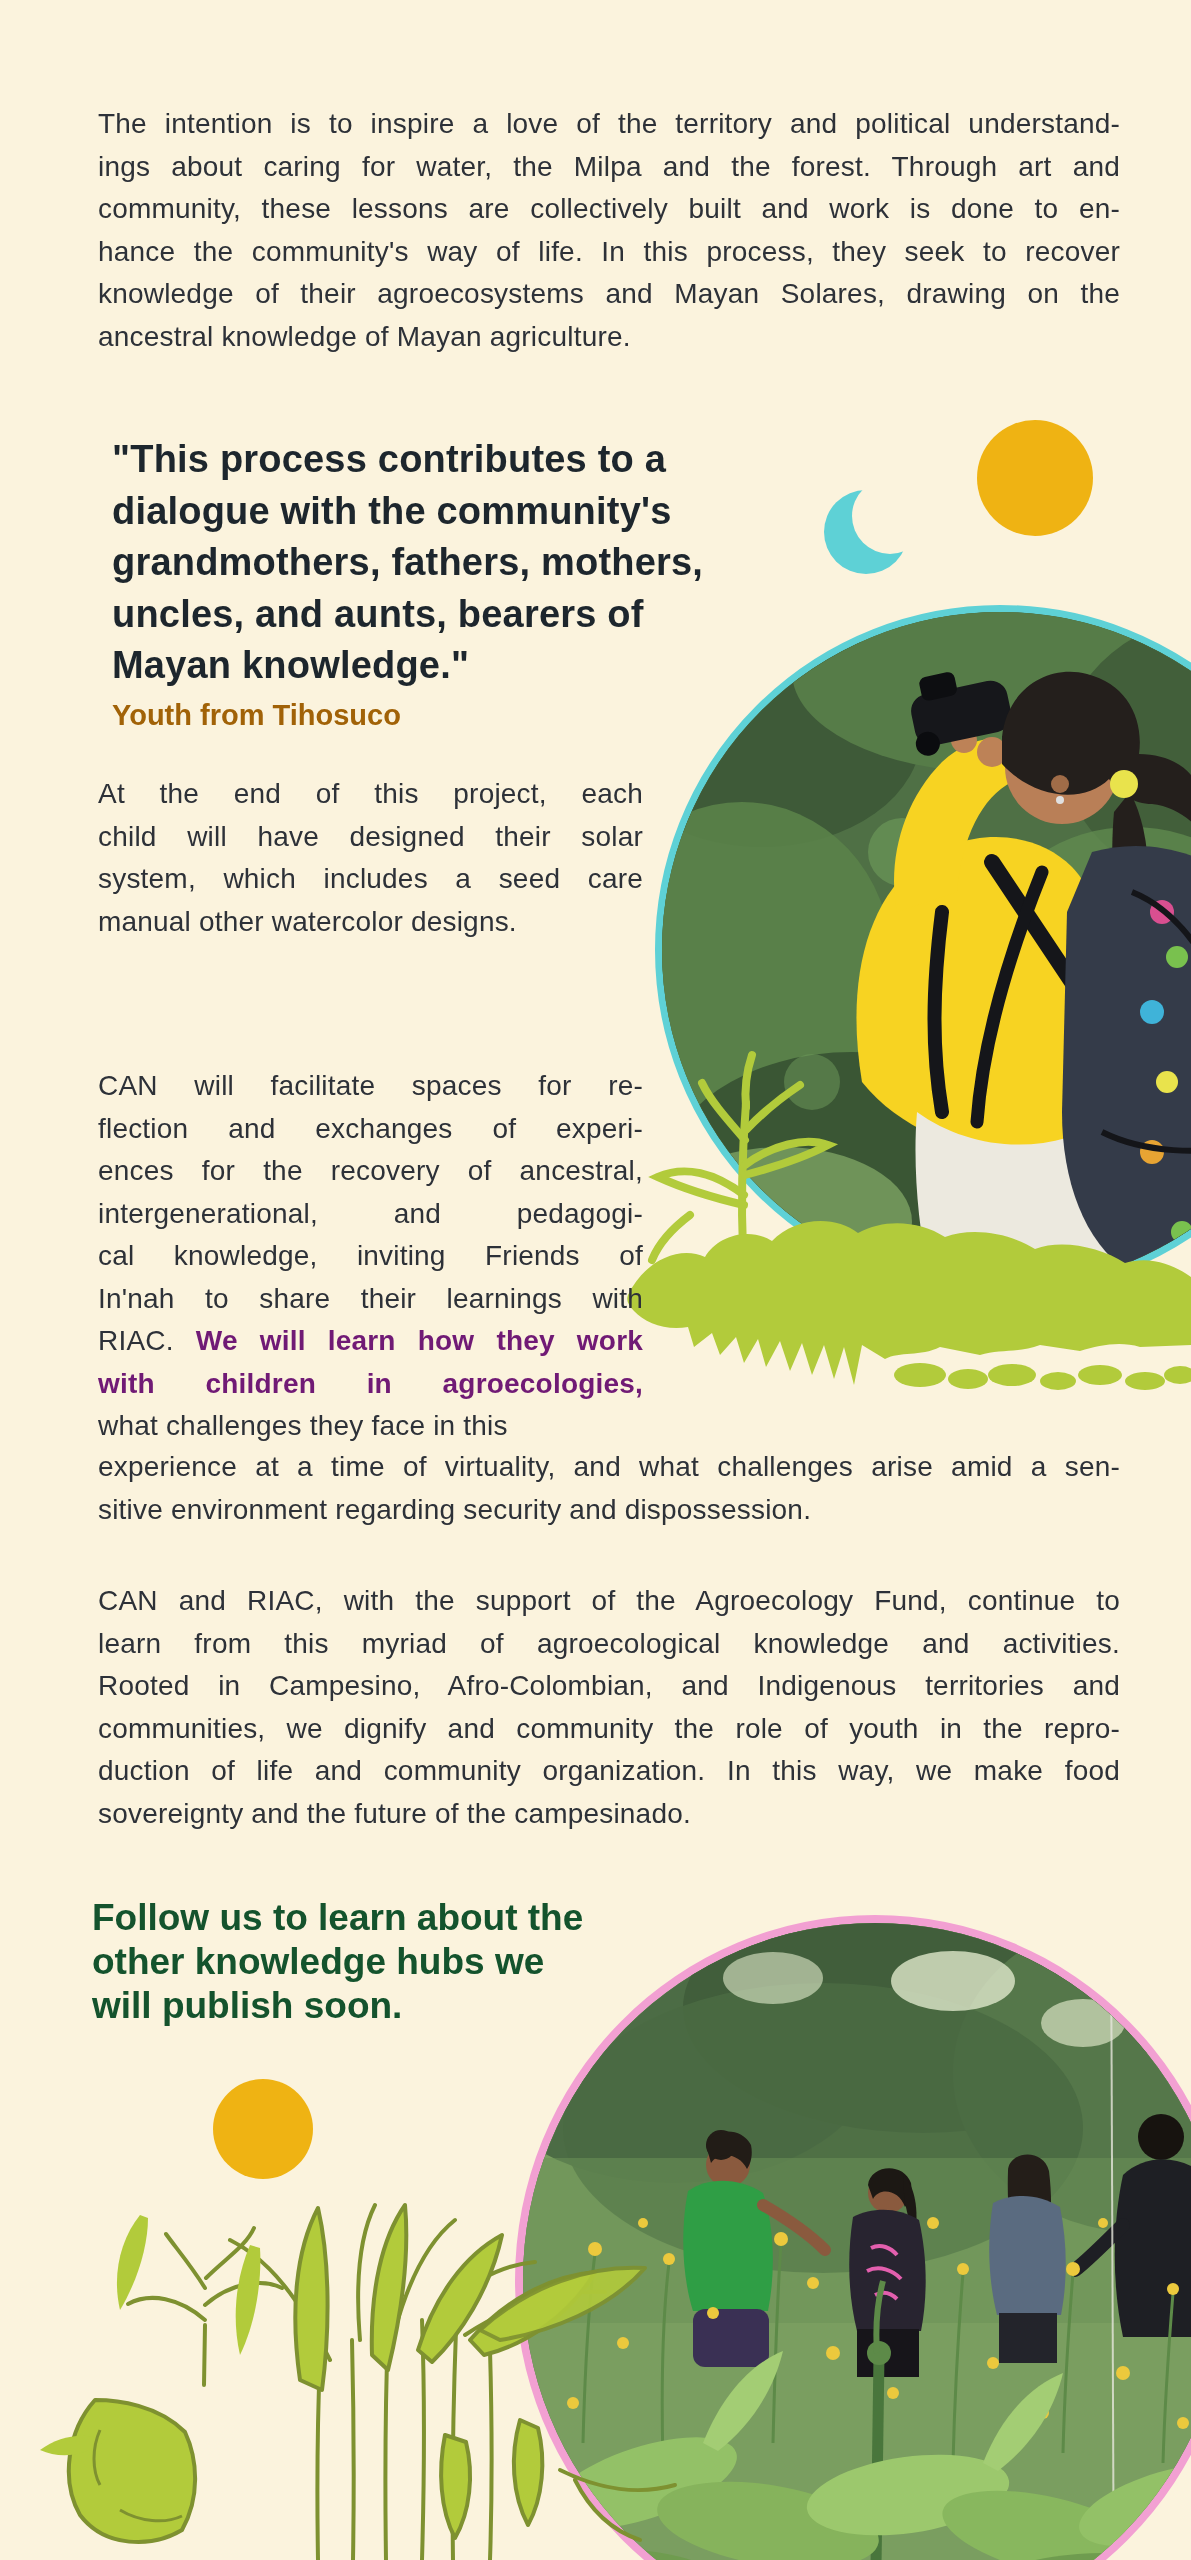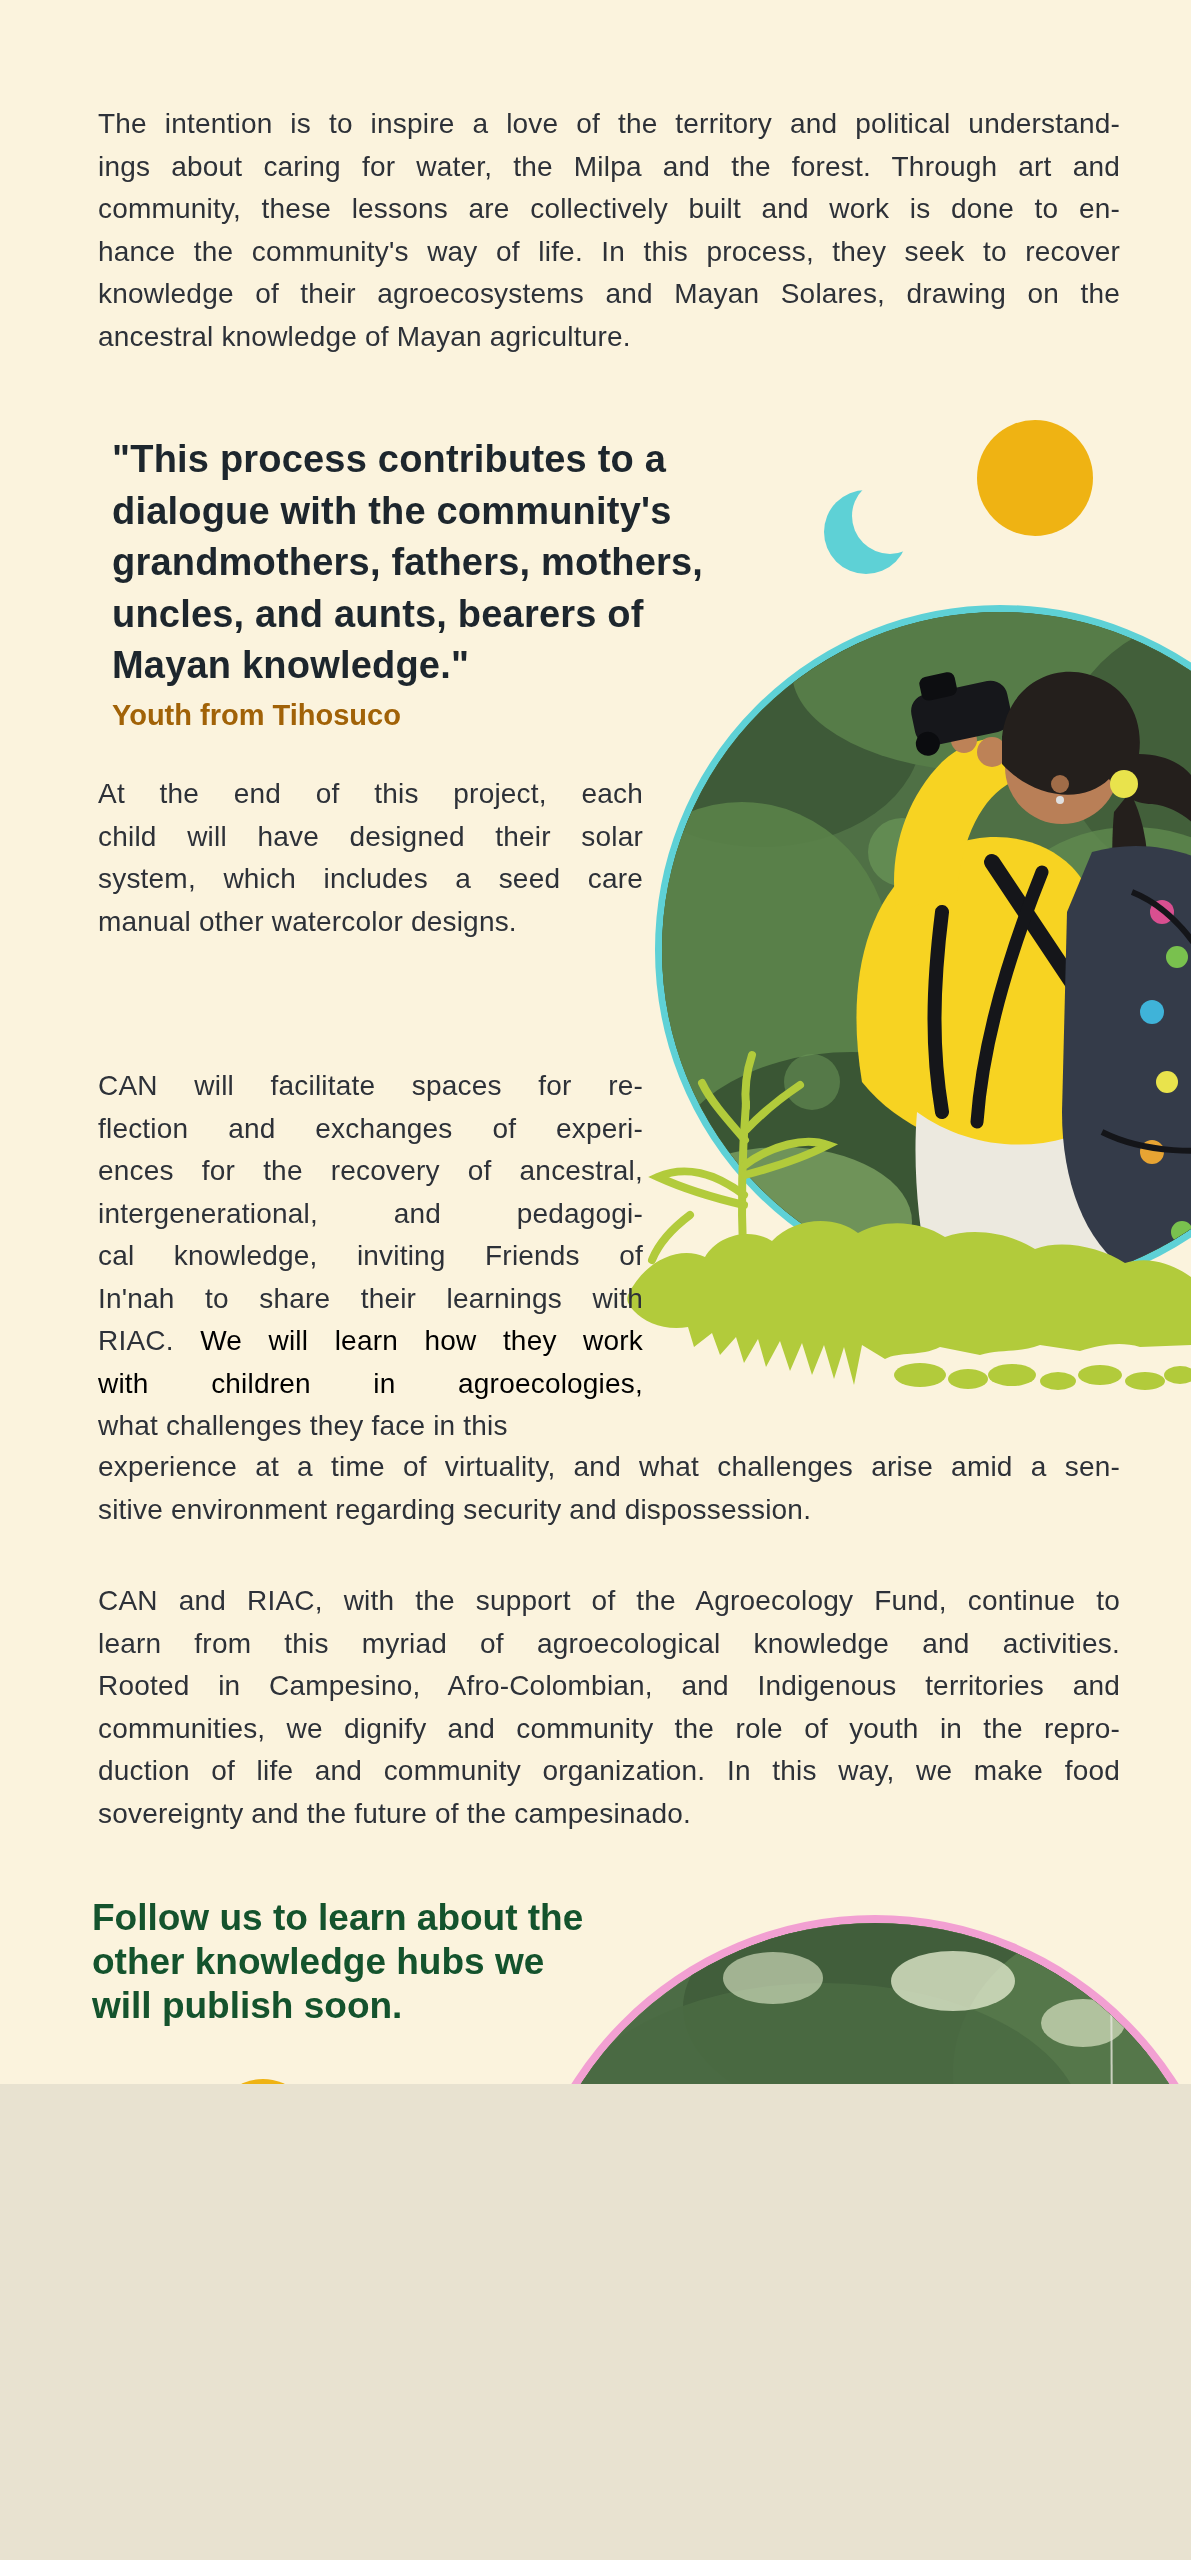--- a/index.html
+++ b/index.html
@@ -1,32 +1,32 @@
 <!DOCTYPE html>
 <html><head>
 <meta charset="utf-8">
 <style>
   html,body{margin:0;padding:0;background:#e8e2d0;}
   .page{
-    position:relative;width:1191px;height:2084px;overflow:hidden;
+    position:relative;width:1191px;height:2560px;overflow:hidden;
     background:#fbf3dd;
     font-family:"Liberation Sans",sans-serif;
     color:#2d3138;
   }
   .abs{position:absolute;}
   .p{font-size:28px;line-height:42.5px;letter-spacing:.2px;}
   .jline{text-align:justify;text-align-last:justify;}
   .jline.last{text-align:justify;text-align-last:left;}
   .quote{
     font-size:38px;line-height:51.5px;font-weight:700;color:#1d262d;
     letter-spacing:.2px;white-space:nowrap;
   }
   .attribution{font-size:29px;font-weight:700;color:#a16207;white-space:nowrap;}
   .follow{font-size:37px;line-height:44px;font-weight:700;color:#14532d;white-space:nowrap;}
-  .b{font-weight:400;color:#000000;}
+  .b{font-weight:700;color:#701a75;}
   .sun{border-radius:50%;background:#efb313;}
   .photo-circle{
     border-radius:50%;overflow:hidden;box-sizing:border-box;background:#4f7045;
   }
   .photo-circle.teal{border:7px solid #5ed1d6;}
   .photo-circle.pink{border:8px solid #f2a0d2;}
   .photo-circle svg{display:block;width:100%;height:100%;}
   .z1{z-index:1}.z2{z-index:2}.z3{z-index:3}.z5{z-index:5}
 </style>
 </head>

